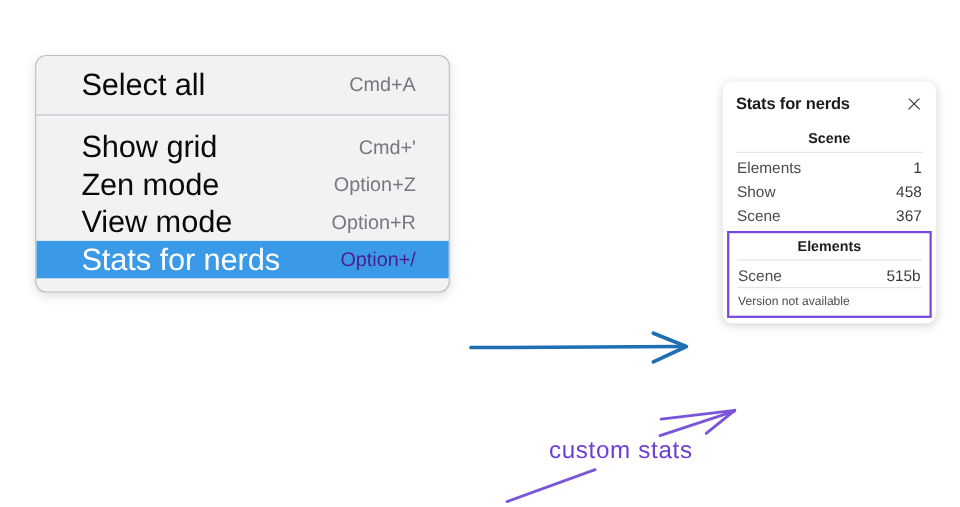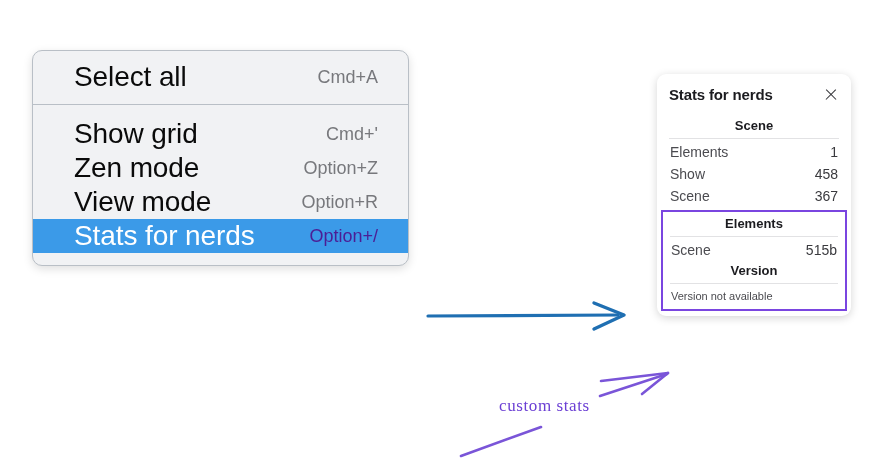--- a/index.html
+++ b/index.html
@@ -146,22 +146,22 @@
   #annotations {
     position: absolute;
     left: 0; top: 0;
     width: 873px; height: 461px;
     pointer-events: none;
   }
   #custom-stats-label {
     position: absolute;
     left: 499px;
     top: 396px;
-    font-family: Liberation Serif, serif;
-    font-size: 17px;
+    font-family: Liberation Sans, sans-serif;
+    font-size: 22px;
     color: #6b3fd4;
     letter-spacing: 0.6px;
     white-space: nowrap;
   }
 </style>
 </head>
 <body>
 
 <div id="context-menu">
 
@@ -220,21 +220,20 @@
   <div id="highlight-box">
     <div>
       <div class="section-title">Elements</div>
       <div class="hr"></div>
       <div class="stat-row">
         <span>Scene</span>
         <span class="val">515b</span>
       </div>
     </div>
     <div>
-      <div class="section-title">Version</div>
       <div class="hr"></div>
       <div class="full-row">Version not available</div>
     </div>
   </div>
 
 </div>
 
 <svg id="annotations" viewBox="0 0 873 461">
 
   <g>

